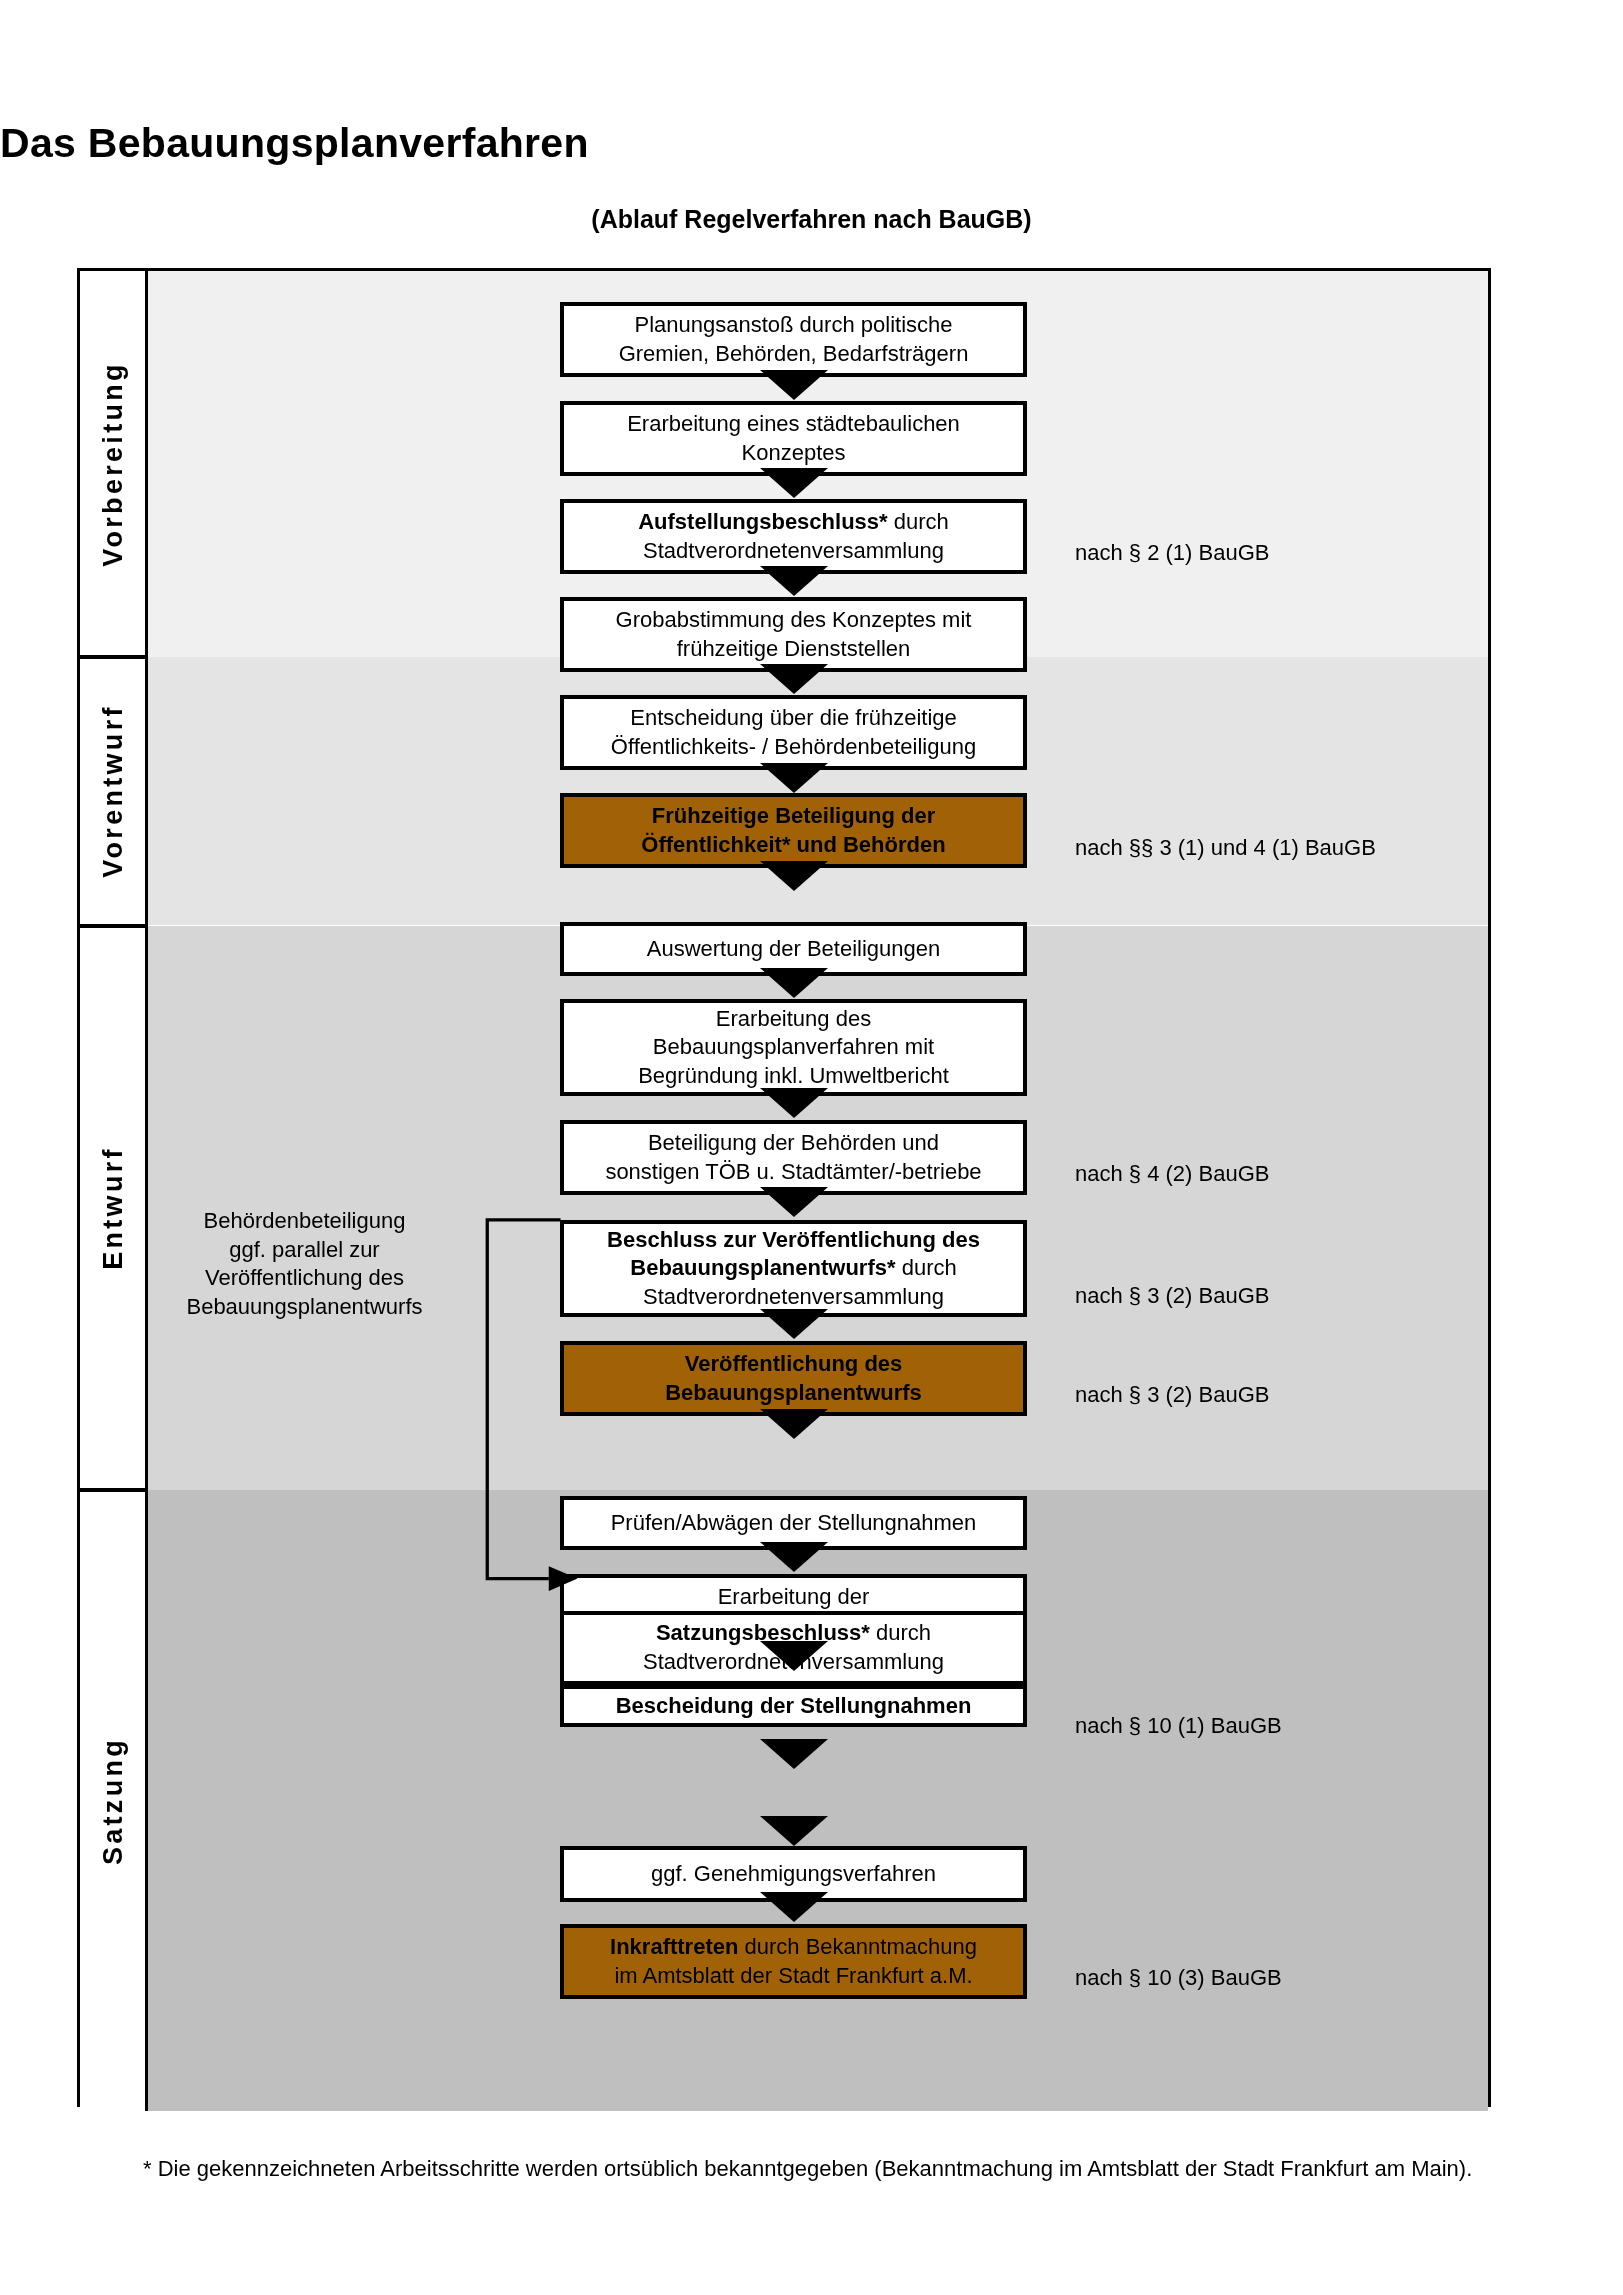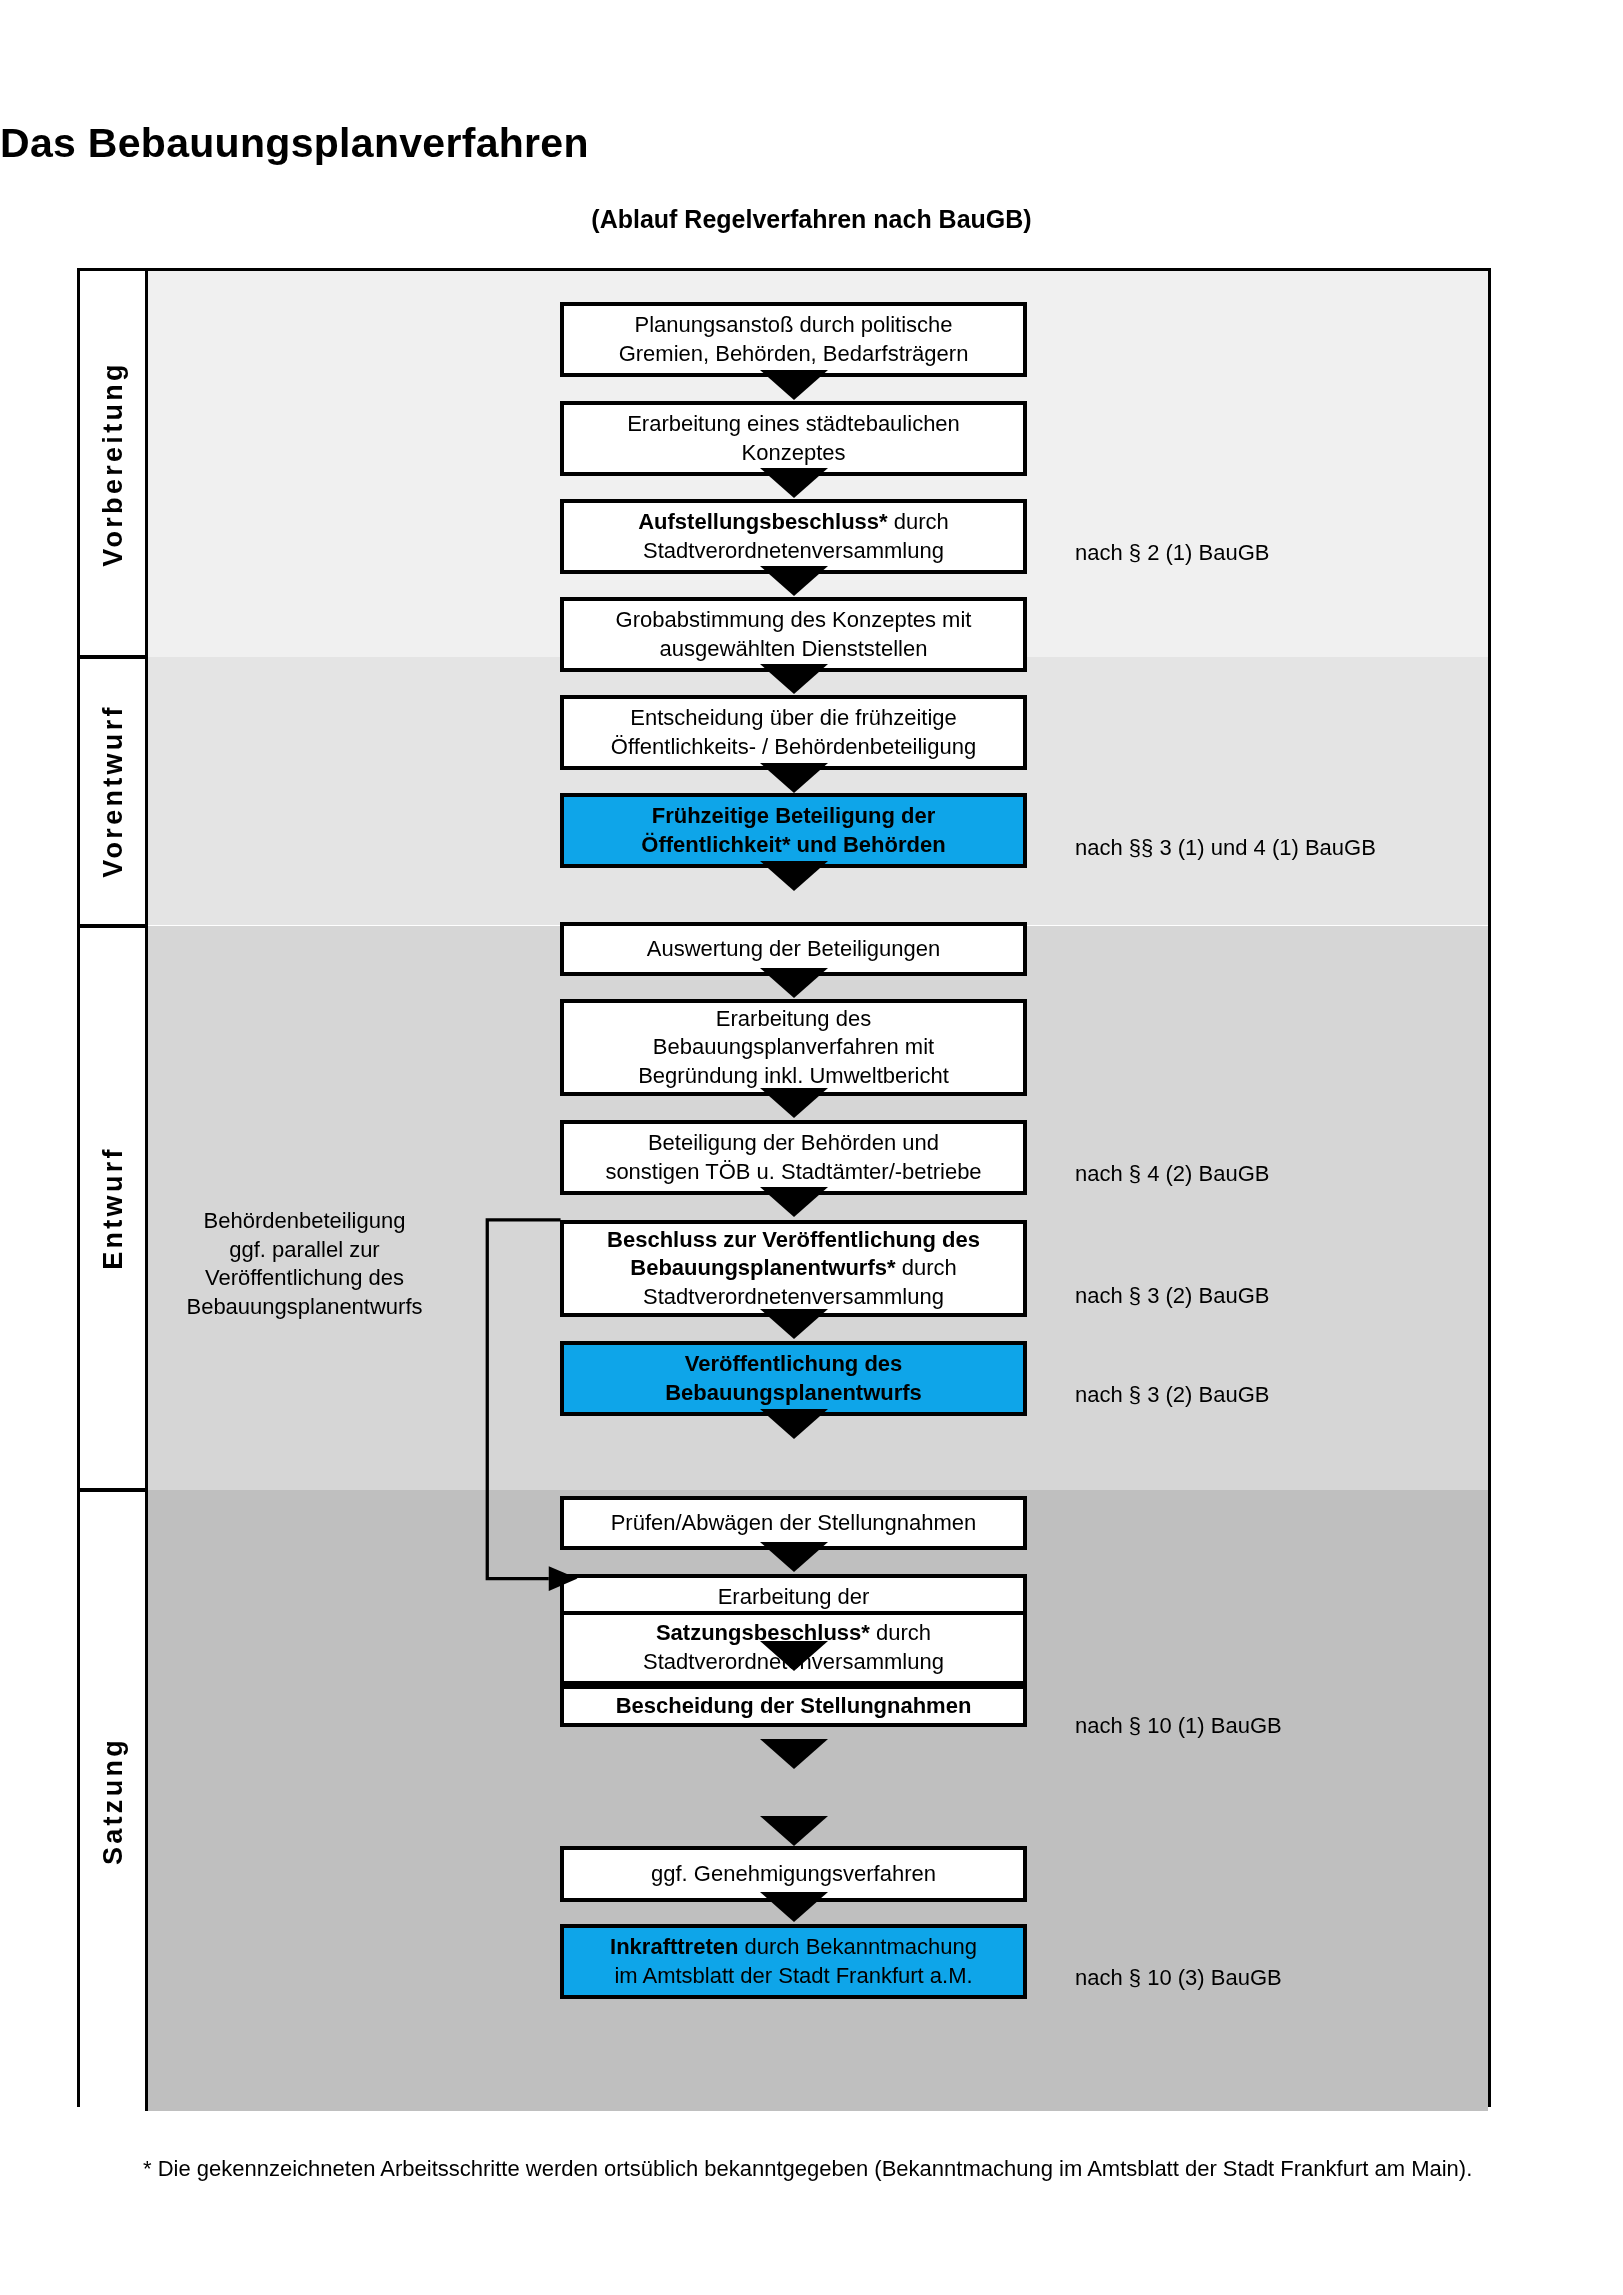--- a/index.html
+++ b/index.html
@@ -69,21 +69,21 @@
     box-sizing:border-box;
     border:4.6px solid #000;
     background:#ffffff;
     display:flex; align-items:center; justify-content:center;
     text-align:center;
     font-size:22px;
     line-height:1.30;
     padding:3.9px 6.5px;
     z-index:5;
   }
-  .fbox.blue { background:#0ea5e9; }
+  .fbox.blue { background:#a16207; }
   .fbox b { font-weight:bold; }
 
   
   .arrow {
     position:absolute;
     left:714px;   
     width:0; height:0;
     border-left:34px solid transparent;
     border-right:34px solid transparent;
     border-top:30px solid #000;
@@ -169,21 +169,21 @@
       <div class="fbox" style="top: 130px; height: 75px;">
         <div><span>Erarbeitung eines städtebaulichen</span><br><span>Konzeptes</span></div>
       </div>
       <div class="arrow" style="top: 197px;"></div>
       <div class="fbox" style="top: 228px; height: 75px;">
         <div><span><b>Aufstellungsbeschluss*</b> durch</span><br><span>Stadtverordnetenversammlung</span></div>
       </div>
       <div class="arrow" style="top: 295px;"></div>
       <div class="ref" style="top: 269px;">nach § 2 (1) BauGB</div>
       <div class="fbox" style="top: 326px; height: 75px;">
-        <div><span>Grobabstimmung des Konzeptes mit</span><br><span>ausgewählten Dienststellen</span></div>
+        <div><span>Grobabstimmung des Konzeptes mit</span><br><span>frühzeitige Dienststellen</span></div>
       </div>
       <div class="arrow" style="top: 393px;"></div>
       <div class="fbox" style="top: 424px; height: 75px;">
         <div><span>Entscheidung über die frühzeitige</span><br><span>Öffentlichkeits- / Behördenbeteiligung</span></div>
       </div>
       <div class="arrow" style="top: 492px;"></div>
       <div class="fbox blue" style="top: 522px; height: 75px;">
         <div><span><b>Frühzeitige Beteiligung der</b></span><br><span><b>Öffentlichkeit* und Behörden</b></span></div>
       </div>
       <div class="arrow" style="top: 590px;"></div>

